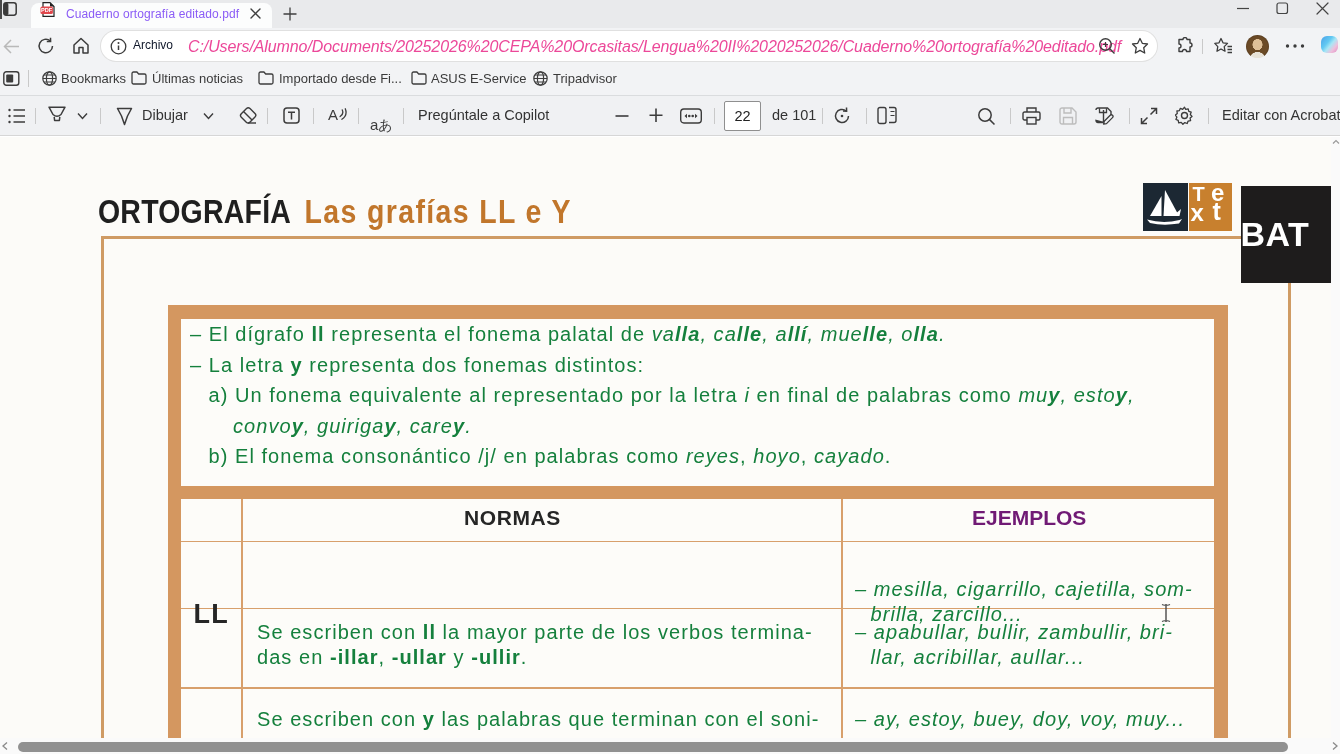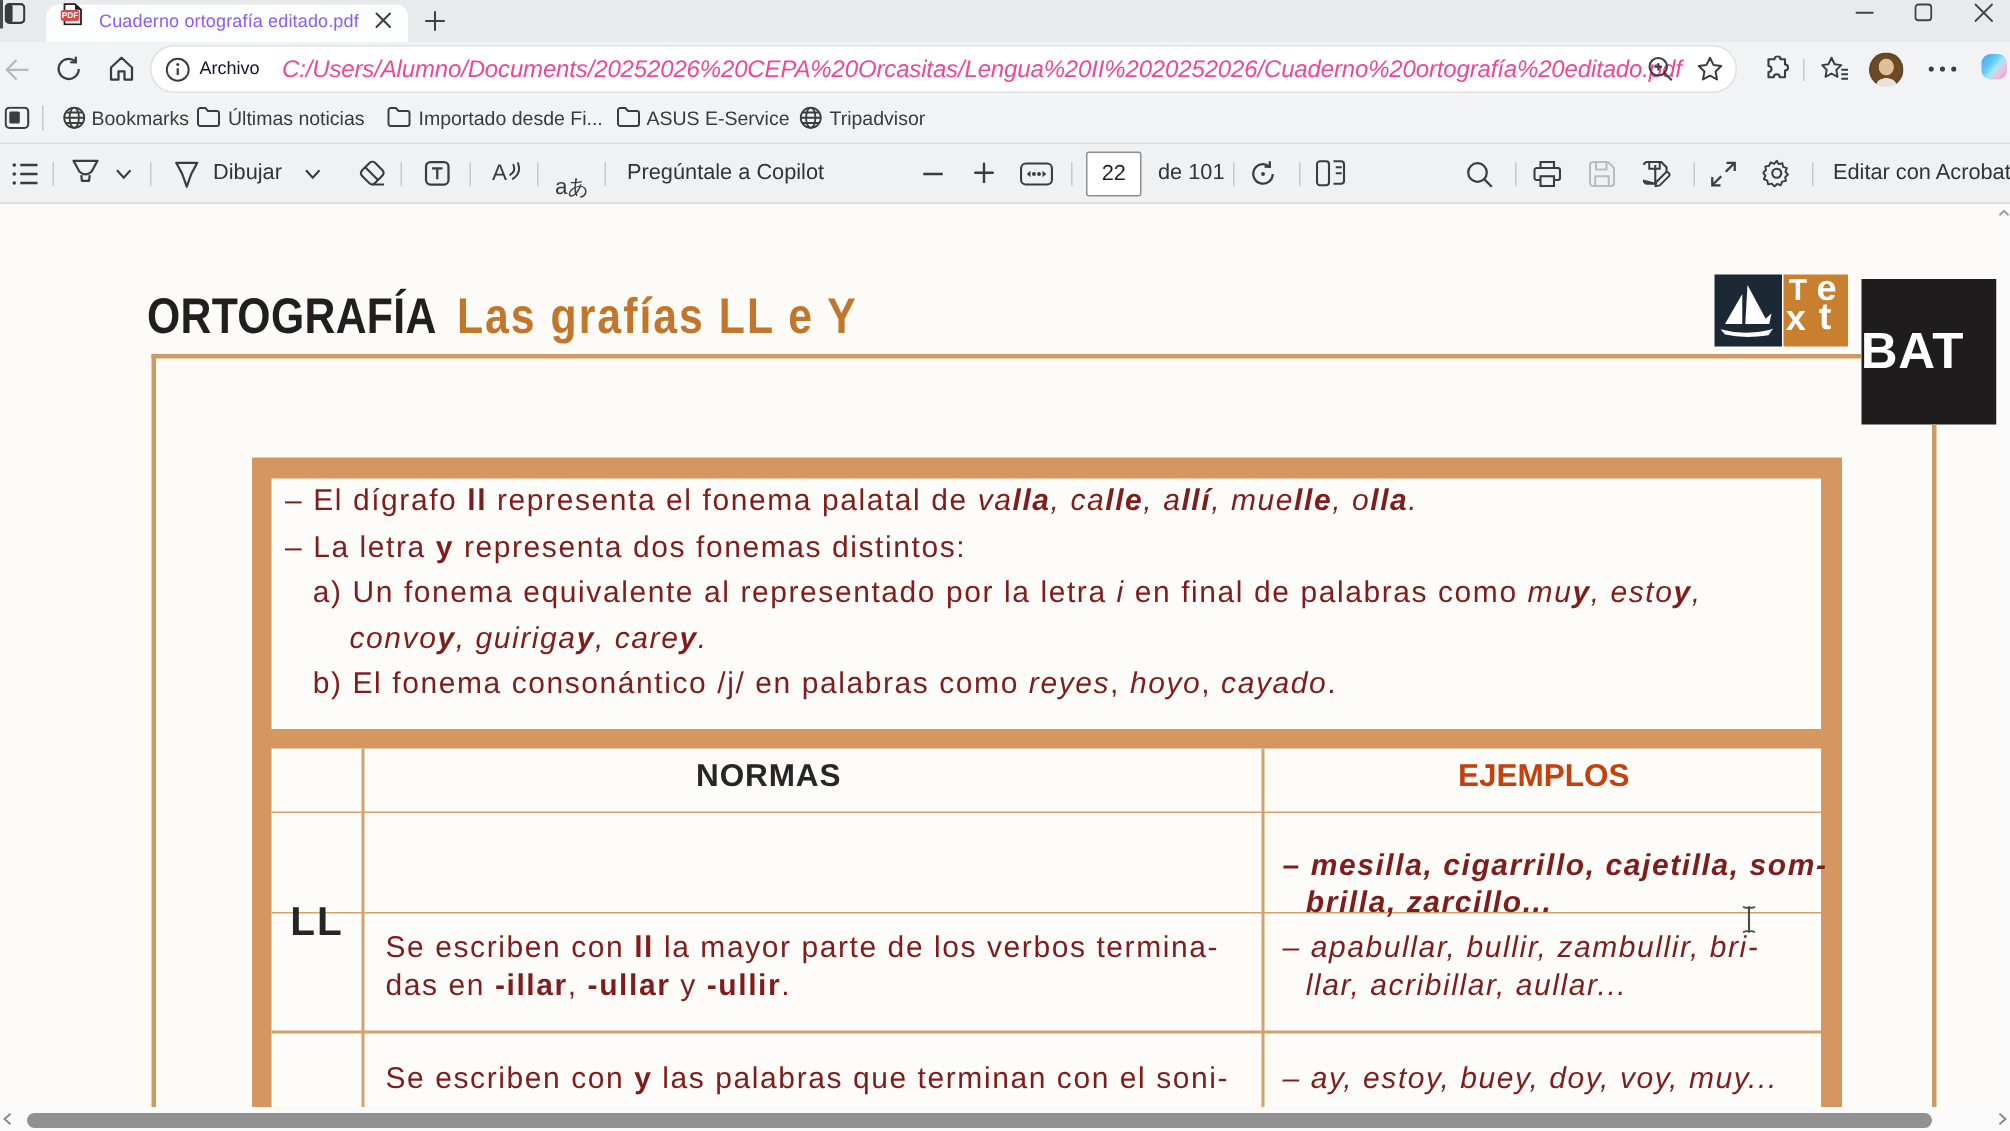--- a/index.html
+++ b/index.html
@@ -14,21 +14,21 @@
   #toolbar { position:absolute; left:0; top:28px; width:1340px; height:35px; background:#f2f3f5; }
   #bookmarks { position:absolute; left:0; top:63px; width:1340px; height:33px; background:#f2f3f5; border-bottom:1px solid #dadcde; }
   #pdfbar { position:absolute; left:0; top:96px; width:1340px; height:40px; background:#f0f1f3; border-bottom:1px solid #d6d6d6; }
   .bmtext { position:absolute; top:8px; font-size:13px; color:#3a3a3a; }
   .pill { position:absolute; left:101px; top:31px; width:1056px; height:30px; background:#ffffff; border-radius:15px; box-shadow:0 0 0 1px #e0e0e0; }
   .sep { position:absolute; width:1px; background:#c9c9c9; }
   .tbtxt { position:absolute; font-size:14.5px; color:#333; white-space:nowrap; }
 
   
   #doc { position:absolute; left:0; top:137px; width:1331px; height:601px; background:#fcfbf8; overflow:hidden; }
-  .pdftext { color:#7f1d1d; font-size:20px; line-height:30.6px; letter-spacing:1.05px; white-space:nowrap; }
+  .pdftext { color:#15803d; font-size:20px; line-height:30.6px; letter-spacing:1.05px; white-space:nowrap; }
   #vscroll { position:absolute; left:1331px; top:137px; width:9px; height:601px; background:#fafafa; }
   #hscroll { position:absolute; left:0; top:738px; width:1340px; height:16px; background:#fafafa; }
   #hthumb { position:absolute; left:18px; top:741.5px; width:1270px; height:10px; background:#919191; border-radius:5px; }
 </style>
 </head>
 <body>
 <div id="stage">
 
   <div id="tabstrip"></div>
   <div class="abs" style="left:0;top:0;width:2px;height:19px;background:#4a4a4a;"></div>
@@ -302,25 +302,25 @@
 
     <div class="abs" style="left:180.5px;top:361.5px;width:1033.5px;height:239.5px;background:#fdfcf9;"></div>
 
     <div class="abs" style="left:241px;top:361.5px;width:1.6px;height:239.5px;background:#d8a06c;"></div>
     <div class="abs" style="left:841px;top:361.5px;width:1.6px;height:239.5px;background:#d8a06c;"></div>
     <div class="abs" style="left:180.5px;top:403.5px;width:1033.5px;height:1.8px;background:#d8a06c;"></div>
     <div class="abs" style="left:180.5px;top:470.5px;width:1033.5px;height:1.8px;background:#d8a06c;"></div>
     <div class="abs" style="left:180.5px;top:550px;width:1033.5px;height:1.8px;background:#d8a06c;"></div>
 
     <div class="abs" style="left:464px;top:369px;font-size:21px;font-weight:bold;color:#262626;letter-spacing:0.6px;">NORMAS</div>
-    <div class="abs" style="left:972px;top:369px;font-size:21px;font-weight:bold;color:#c2410c;letter-spacing:0px;">EJEMPLOS</div>
+    <div class="abs" style="left:972px;top:369px;font-size:21px;font-weight:bold;color:#701a75;letter-spacing:0px;">EJEMPLOS</div>
 
     <div class="abs" style="left:193.5px;top:462px;font-size:27px;font-weight:bold;color:#262626;letter-spacing:1.3px;">LL</div>
 
-    <div class="abs pdftext" style="left:855px;top:428px;line-height:25.2px;font-weight:bold;"><i>–&nbsp;mesilla, cigarrillo, cajetilla, som-<br><span style="margin-left:15.5px;">brilla, zarcillo...</span></i></div>
+    <div class="abs pdftext" style="left:855px;top:440px;line-height:25.2px;"><i>–&nbsp;mesilla, cigarrillo, cajetilla, som-<br><span style="margin-left:15.5px;">brilla, zarcillo...</span></i></div>
 
     <div class="abs pdftext" style="left:257px;top:483px;line-height:25.2px;">Se escriben con <b>ll</b> la mayor parte de los verbos termina-<br>das en <b>-illar</b>, <b>-ullar</b> y <b>-ullir</b>.</div>
     <div class="abs pdftext" style="left:855px;top:483px;line-height:25.2px;"><i>–&nbsp;apabullar, bullir, zambullir, bri-<br><span style="margin-left:15.5px;">llar, acribillar, aullar...</span></i></div>
 
     <div class="abs pdftext" style="left:257px;top:570px;line-height:25.2px;">Se escriben con <b>y</b> las palabras que terminan con el soni-</div>
     <div class="abs pdftext" style="left:855px;top:570px;line-height:25.2px;"><i>–&nbsp;ay, estoy, buey, doy, voy, muy...</i></div>
 
     <svg class="abs" style="left:1160px;top:466px" width="12" height="20" viewBox="0 0 12 20">
       <path d="M2 1.5 q3 1.5 4 0 M2 18.5 q3 -1.5 4 0 M6 1.5 q1 1.5 4 0 M6 18.5 q1 -1.5 4 0" fill="none" stroke="#4a4a4a" stroke-width="1.2"></path>
       <line x1="6" y1="1.5" x2="6" y2="18.5" stroke="#4a4a4a" stroke-width="1.4"></line>

